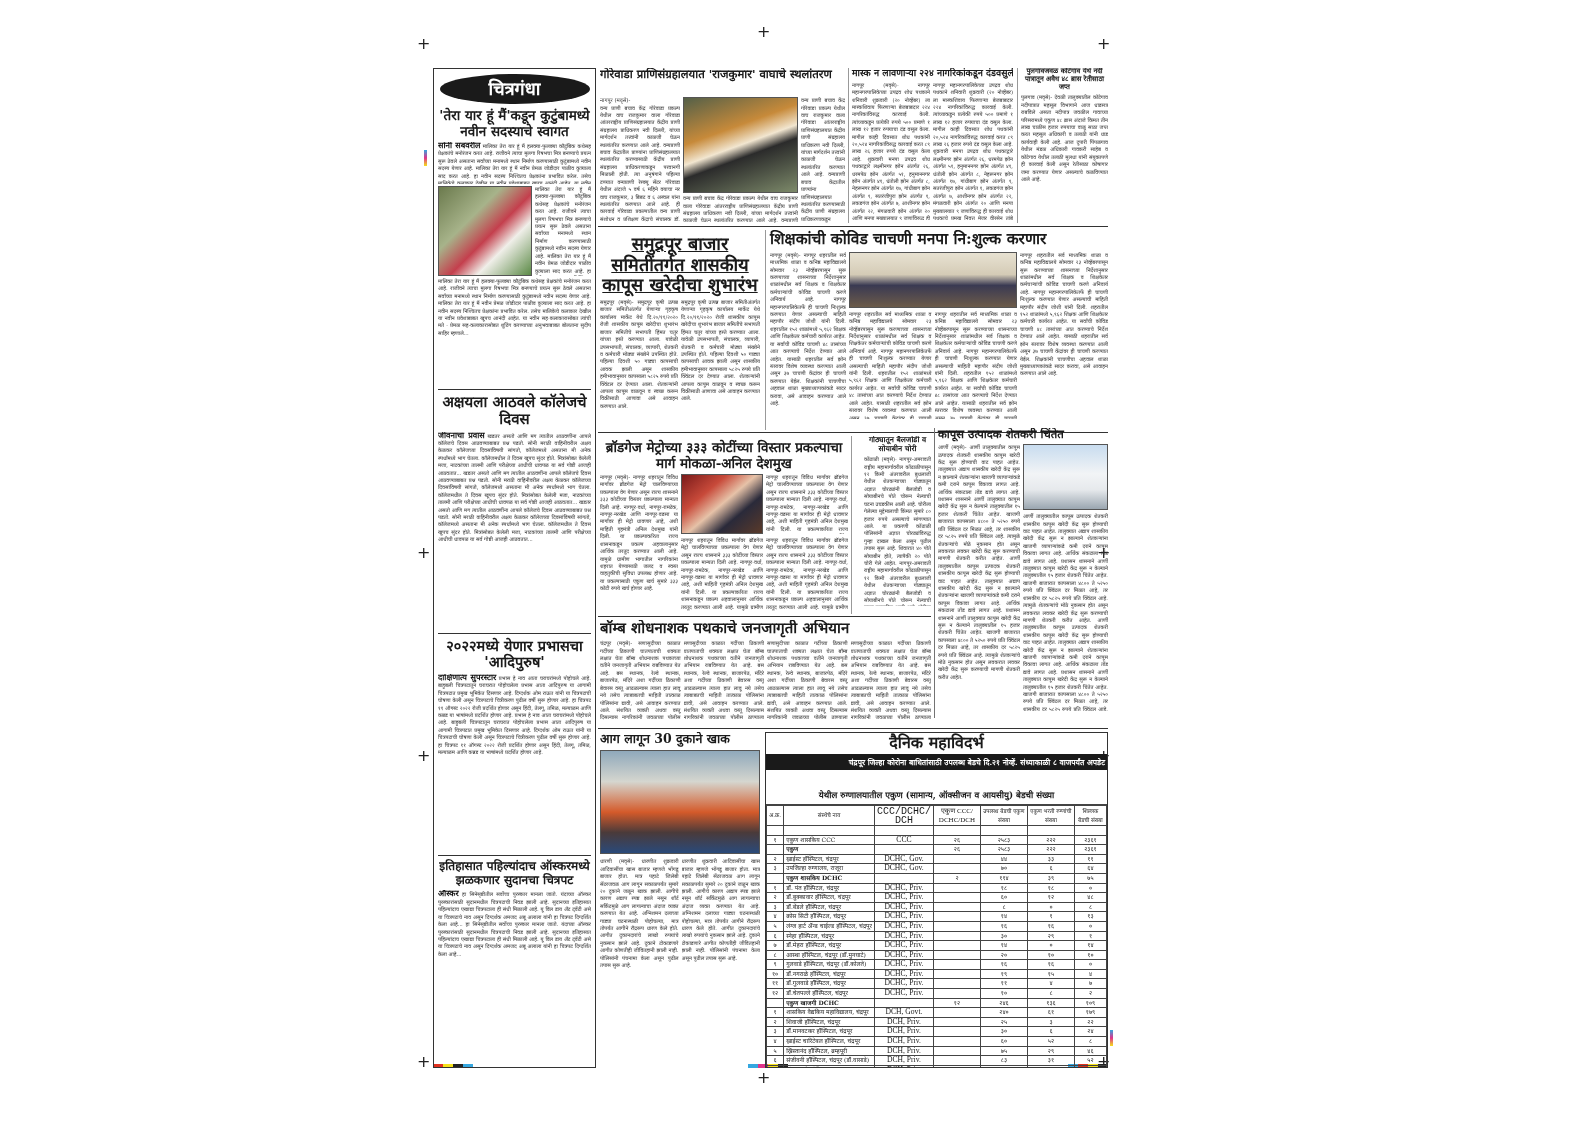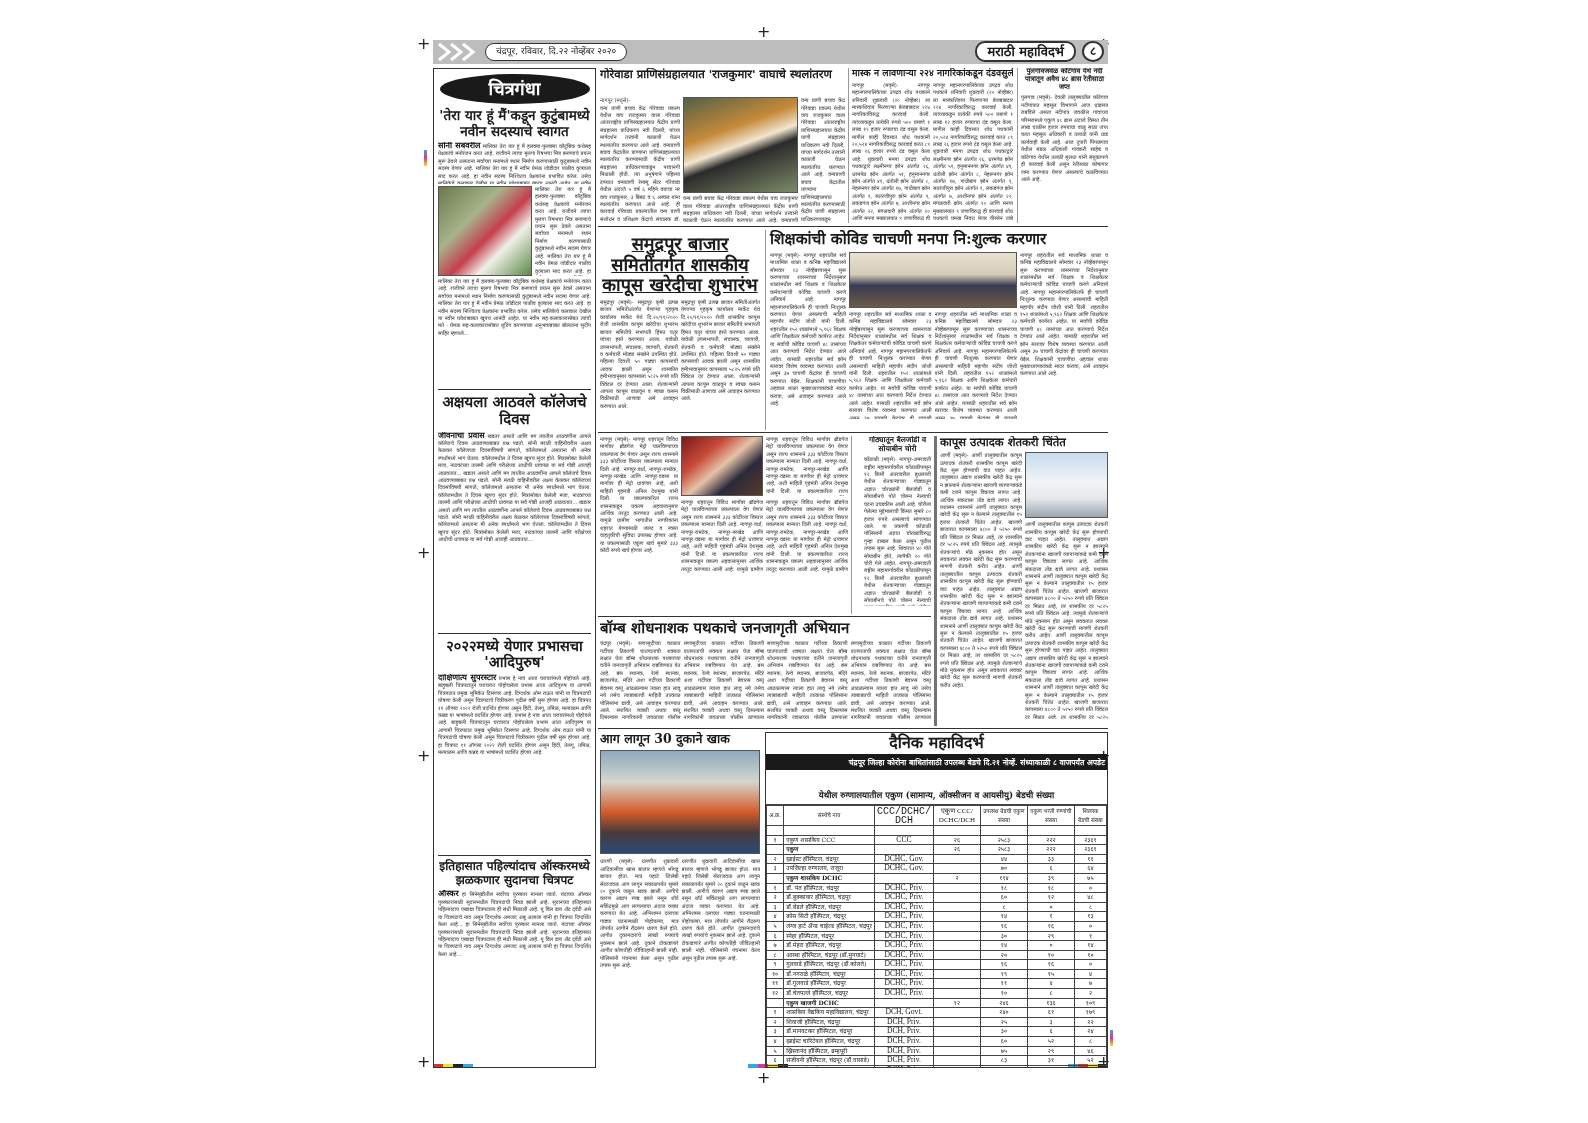--- a/index.html
+++ b/index.html
@@ -48,30 +48,20 @@
 <div class="reg" style="left:757px;top:1070px;">+</div>
 
 <div class="colorbar" style="left:433px;top:1064px;width:40px;background:linear-gradient(90deg,#e0301e 0 25%,#f5e11a 25% 50%,#222 50% 75%,#35a7e0 75%);"></div>
 <div class="colorbar" style="left:748px;top:1064px;width:40px;background:linear-gradient(90deg,#35a7e0 0 25%,#e0338a 25% 50%,#f5e11a 50% 75%,#222 75%);"></div>
 <div class="colorbar" style="left:1068px;top:1064px;width:40px;background:linear-gradient(90deg,#35a7e0 0 25%,#e0301e 25% 50%,#f5e11a 50% 75%,#222 75%);"></div>
 <div class="colorbar" style="left:424px;top:150px;width:3px;height:16px;background:linear-gradient(180deg,#35a7e0,#e0338a,#f5e11a);"></div>
 <div class="colorbar" style="left:1110px;top:1030px;width:3px;height:16px;background:linear-gradient(180deg,#35a7e0,#e0338a,#f5e11a);"></div>
 
 <div class="page">
 
-  <div class="topbar">
-    <svg class="chev" viewBox="0 0 40 20">
-      <polyline points="2,2 12,10 2,18" fill="none" stroke="#fff" stroke-width="3"></polyline>
-      <polyline points="14,2 24,10 14,18" fill="none" stroke="#fff" stroke-width="3"></polyline>
-      <polyline points="26,2 36,10 26,18" fill="none" stroke="#fff" stroke-width="3"></polyline>
-    </svg>
-    <div class="datebox">चंद्रपूर, रविवार, दि.२२ नोव्हेंबर २०२०</div>
-    <div class="brandbox">मराठी महाविदर्भ</div>
-    <div class="pagenum">८</div>
-  </div>
 
   <div class="col-left">
     <div class="oval">चित्रगंधा</div>
 
     <div>
       <div class="hl" style="font-size:13.5px;">'तेरा यार हूं मैं'कडून कुटुंबामध्ये नवीन सदस्याचे स्वागत</div>
       <div class="body" style="height:42px;"><span class="lead">सोनी सबवरील</span> <span>मालिका तेरा यार हूं मैं हलक्या-फुलक्या कौटुंबिक कथेसह प्रेक्षकांचे मनोरंजन करत आहे. राजीवने त्याचा मुलगा रिषभचा मित्र बनण्याचे प्रयत्न सुरू ठेवले असताना सर्वांच्या मनामध्ये स्थान निर्माण करण्यासाठी कुटुंबामध्ये नवीन सदस्य येणार आहे. मालिका तेरा यार हूं मैं नवीन प्रेमळ जोडीदार पाळीव कुत्र्याला साद करत आहे. हा नवीन सदस्य निश्चितच प्रेक्षकांना प्रभावित करेल. तसेच मालिकेचे कलाकार देखील या नवीन प्रवेशाबाबत खूपच आनंदी आहेत. या नवीन सह-कलाकारासोबत त्यांची मते - प्रेमळ सह-कलाकारासोबत शूटिंग करण्याच्या अनुभवाबाबत बोलताना सुदीप साहिर म्हणाले...</span></div>
       <div style="display:flex;gap:3px;margin-top:2px;">
         <div class="photo ph-family" style="width:94px;height:90px;"></div>
         <div class="body" style="flex:1;height:90px;">मालिका तेरा यार हूं मैं हलक्या-फुलक्या कौटुंबिक कथेसह प्रेक्षकांचे मनोरंजन करत आहे. राजीवने त्याचा मुलगा रिषभचा मित्र बनण्याचे प्रयत्न सुरू ठेवले असताना सर्वांच्या मनामध्ये स्थान निर्माण करण्यासाठी कुटुंबामध्ये नवीन सदस्य येणार आहे. मालिका तेरा यार हूं मैं नवीन प्रेमळ जोडीदार पाळीव कुत्र्याला साद करत आहे. हा नवीन सदस्य निश्चितच प्रेक्षकांना प्रभावित करेल. तसेच मालिकेचे कलाकार देखील या नवीन प्रवेशाबाबत खूपच आनंदी आहेत. या नवीन सह-कलाकारासोबत त्यांची मते - प्रेमळ सह-कलाकारासोबत शूटिंग करण्याच्या अनुभवाबाबत बोलताना सुदीप साहिर म्हणाले...</div>
@@ -147,41 +137,42 @@
           <div class="body" style="flex:1;height:108px;">नागपूर शहरातील सर्व माध्यमिक शाळा व कनिष्ठ महाविद्यालये सोमवार २३ नोव्हेंबरपासून सुरू करण्याच्या शासनाच्या निर्देशानुसार शाळांमधील सर्व शिक्षक व शिक्षकेतर कर्मचाऱ्यांची कोविड चाचणी करणे अनिवार्य आहे. नागपूर महानगरपालिकेतर्फे ही चाचणी निःशुल्क करण्यात येणार असल्याची माहिती महापौर संदीप जोशी यांनी दिली. शहरातील १५२ शाळांमध्ये ५,९६२ शिक्षक आणि शिक्षकेतर कर्मचारी कार्यरत आहेत. या सर्वांची कोविड चाचणी ४८ तासांच्या आत करण्याचे निर्देश देण्यात आले आहेत. यासाठी शहरातील सर्व झोन स्तरावर विशेष व्यवस्था करण्यात आली असून ३७ चाचणी केंद्रांवर ही चाचणी करण्यात येईल. शिक्षकांनी चाचणीचा अहवाल शाळा मुख्याध्यापकांकडे सादर करावा, असे आवाहन करण्यात आले आहे.</div>
         </div>
       </div>
       <div class="body" style="flex:1;height:168px;">नागपूर शहरातील सर्व माध्यमिक शाळा व कनिष्ठ महाविद्यालये सोमवार २३ नोव्हेंबरपासून सुरू करण्याच्या शासनाच्या निर्देशानुसार शाळांमधील सर्व शिक्षक व शिक्षकेतर कर्मचाऱ्यांची कोविड चाचणी करणे अनिवार्य आहे. नागपूर महानगरपालिकेतर्फे ही चाचणी निःशुल्क करण्यात येणार असल्याची माहिती महापौर संदीप जोशी यांनी दिली. शहरातील १५२ शाळांमध्ये ५,९६२ शिक्षक आणि शिक्षकेतर कर्मचारी कार्यरत आहेत. या सर्वांची कोविड चाचणी ४८ तासांच्या आत करण्याचे निर्देश देण्यात आले आहेत. यासाठी शहरातील सर्व झोन स्तरावर विशेष व्यवस्था करण्यात आली असून ३७ चाचणी केंद्रांवर ही चाचणी करण्यात येईल. शिक्षकांनी चाचणीचा अहवाल शाळा मुख्याध्यापकांकडे सादर करावा, असे आवाहन करण्यात आले आहे.</div>
     </div>
   </div>
 
   <div class="abs" style="left:165px;top:392px;width:510px;border-top:1.5px solid #333;"></div>
 
   <div class="abs" style="left:167px;top:396px;width:248px;height:178px;">
+    <div class="hl" style="font-size:13.5px;">ब्रॉडगेज मेट्रोच्या ३३३ कोटींच्या विस्तार प्रकल्पाचा मार्ग मोकळा-अनिल देशमुख</div>
     <div style="display:flex;gap:3px;">
       <div class="body" style="width:78px;height:138px;"><span>नागपूर (मवृसे)-</span> <span>नागपूर शहरातून विविध मार्गांवर ब्रॉडगेज मेट्रो चालविण्याच्या प्रकल्पाला वेग येणार असून राज्य शासनाने ३३३ कोटींच्या विस्तार प्रकल्पाला मान्यता दिली आहे. नागपूर-वर्धा, नागपूर-रामटेक, नागपूर-नरखेड आणि नागपूर-वडसा या मार्गांवर ही मेट्रो धावणार आहे, अशी माहिती गृहमंत्री अनिल देशमुख यांनी दिली. या प्रकल्पाकरिता राज्य शासनाकडून प्रकल्प अहवालानुसार आर्थिक तरतूद करण्यात आली आहे. यामुळे ग्रामीण भागातील नागरिकांना शहरात येण्यासाठी जलद व स्वस्त वाहतुकीची सुविधा उपलब्ध होणार आहे. या प्रकल्पासाठी एकूण खर्च सुमारे ३३३ कोटी रुपये खर्च होणार आहे.</span></div>
       <div style="flex:1;">
         <div style="display:flex;gap:3px;">
           <div class="photo ph-minister" style="width:82px;height:60px;"></div>
           <div class="body" style="flex:1;height:60px;">नागपूर शहरातून विविध मार्गांवर ब्रॉडगेज मेट्रो चालविण्याच्या प्रकल्पाला वेग येणार असून राज्य शासनाने ३३३ कोटींच्या विस्तार प्रकल्पाला मान्यता दिली आहे. नागपूर-वर्धा, नागपूर-रामटेक, नागपूर-नरखेड आणि नागपूर-वडसा या मार्गांवर ही मेट्रो धावणार आहे, अशी माहिती गृहमंत्री अनिल देशमुख यांनी दिली. या प्रकल्पाकरिता राज्य शासनाकडून प्रकल्प अहवालानुसार आर्थिक तरतूद करण्यात आली आहे. यामुळे ग्रामीण भागातील नागरिकांना शहरात येण्यासाठी जलद व स्वस्त वाहतुकीची सुविधा उपलब्ध होणार आहे. या प्रकल्पासाठी एकूण खर्च सुमारे ३३३ कोटी रुपये खर्च होणार आहे.</div>
         </div>
         <div style="display:flex;gap:3px;margin-top:3px;">
           <div class="body" style="flex:1;height:74px;">नागपूर शहरातून विविध मार्गांवर ब्रॉडगेज मेट्रो चालविण्याच्या प्रकल्पाला वेग येणार असून राज्य शासनाने ३३३ कोटींच्या विस्तार प्रकल्पाला मान्यता दिली आहे. नागपूर-वर्धा, नागपूर-रामटेक, नागपूर-नरखेड आणि नागपूर-वडसा या मार्गांवर ही मेट्रो धावणार आहे, अशी माहिती गृहमंत्री अनिल देशमुख यांनी दिली. या प्रकल्पाकरिता राज्य शासनाकडून प्रकल्प अहवालानुसार आर्थिक तरतूद करण्यात आली आहे. यामुळे ग्रामीण भागातील नागरिकांना शहरात येण्यासाठी जलद व स्वस्त वाहतुकीची सुविधा उपलब्ध होणार आहे. या प्रकल्पासाठी एकूण खर्च सुमारे ३३३ कोटी रुपये खर्च होणार आहे.</div>
           <div class="body" style="flex:1;height:74px;">नागपूर शहरातून विविध मार्गांवर ब्रॉडगेज मेट्रो चालविण्याच्या प्रकल्पाला वेग येणार असून राज्य शासनाने ३३३ कोटींच्या विस्तार प्रकल्पाला मान्यता दिली आहे. नागपूर-वर्धा, नागपूर-रामटेक, नागपूर-नरखेड आणि नागपूर-वडसा या मार्गांवर ही मेट्रो धावणार आहे, अशी माहिती गृहमंत्री अनिल देशमुख यांनी दिली. या प्रकल्पाकरिता राज्य शासनाकडून प्रकल्प अहवालानुसार आर्थिक तरतूद करण्यात आली आहे. यामुळे ग्रामीण भागातील नागरिकांना शहरात येण्यासाठी जलद व स्वस्त वाहतुकीची सुविधा उपलब्ध होणार आहे. या प्रकल्पासाठी एकूण खर्च सुमारे ३३३ कोटी रुपये खर्च होणार आहे.</div>
         </div>
       </div>
     </div>
   </div>
 
   <div class="abs" style="left:418px;top:396px;width:80px;height:178px;border-left:1px solid #999;padding-left:12px;">
     <div class="hl" style="font-size:7.5px;margin:0 0 3px;">गोठ्यातून बैलजोडी व सोयाबीन चोरी</div>
     <div class="body" style="height:150px;"><span>कोंढाळी (मवृसे)-</span> <span>नागपूर-अमरावती राष्ट्रीय महामार्गावरील कोंढाळीपासून १२ किमी अंतरावरील बुधलाजी येथील शेतकऱ्याच्या गोठ्यातून अज्ञात चोरट्यांनी बैलजोडी व सोयाबीनचे पोते चोरून नेल्याची घटना उघडकीस आली आहे. चोरीला गेलेल्या मुद्देमालाची किंमत सुमारे ८० हजार रुपये असल्याचे सांगण्यात आले. या प्रकरणी कोंढाळी पोलिसांनी अज्ञात चोरट्यांविरुद्ध गुन्हा दाखल केला असून पुढील तपास सुरू आहे. शिवारात ४० पोते सोयाबीन होते, त्यापैकी २० पोते चोरी गेले आहेत.</span> <span>नागपूर-अमरावती राष्ट्रीय महामार्गावरील कोंढाळीपासून १२ किमी अंतरावरील बुधलाजी येथील शेतकऱ्याच्या गोठ्यातून अज्ञात चोरट्यांनी बैलजोडी व सोयाबीनचे पोते चोरून नेल्याची घटना उघडकीस आली आहे. चोरीला गेलेल्या मुद्देमालाची किंमत सुमारे ८० हजार रुपये असल्याचे सांगण्यात आले. या प्रकरणी कोंढाळी पोलिसांनी अज्ञात चोरट्यांविरुद्ध गुन्हा दाखल केला असून पुढील तपास सुरू आहे. शिवारात ४० पोते सोयाबीन होते, त्यापैकी २० पोते चोरी गेले आहेत.</span></div>
   </div>
 
-  <div class="abs" style="left:501px;top:396px;width:174px;height:290px;border-left:3px solid #737373;padding-left:3px;">
+  <div class="abs" style="left:501px;top:388px;width:174px;height:290px;border-left:1px solid #737373;padding-left:3px;">
     <div class="hl" style="font-size:11.5px;text-align:left;margin:0 0 3px;white-space:nowrap;">कापूस उत्पादक शेतकरी चिंतेत</div>
     <div style="display:flex;gap:3px;">
       <div class="body" style="width:82px;height:268px;"><span>आर्णी (मवृसे)-</span> <span>आर्णी तालुक्यातील कापूस उत्पादक शेतकरी शासकीय कापूस खरेदी केंद्र सुरू होण्याची वाट पाहत आहेत. तालुक्यात अद्याप शासकीय खरेदी केंद्र सुरू न झाल्याने शेतकऱ्यांना खाजगी व्यापाऱ्यांकडे कमी दराने कापूस विकावा लागत आहे. आर्थिक संकटाला तोंड द्यावे लागत आहे. प्रशासन शासनाने आर्णी तालुक्यात कापूस खरेदी केंद्र सुरू न केल्याने तालुक्यातील १५ हजार शेतकरी चिंतेत आहेत. खाजगी बाजारात कापसाला ४८०० ते ५२५० रुपये प्रति क्विंटल दर मिळत आहे, तर शासकीय दर ५८२५ रुपये प्रति क्विंटल आहे. त्यामुळे शेतकऱ्यांचे मोठे नुकसान होत असून लवकरात लवकर खरेदी केंद्र सुरू करण्याची मागणी शेतकरी करीत आहेत.</span> <span>आर्णी तालुक्यातील कापूस उत्पादक शेतकरी शासकीय कापूस खरेदी केंद्र सुरू होण्याची वाट पाहत आहेत. तालुक्यात अद्याप शासकीय खरेदी केंद्र सुरू न झाल्याने शेतकऱ्यांना खाजगी व्यापाऱ्यांकडे कमी दराने कापूस विकावा लागत आहे. आर्थिक संकटाला तोंड द्यावे लागत आहे. प्रशासन शासनाने आर्णी तालुक्यात कापूस खरेदी केंद्र सुरू न केल्याने तालुक्यातील १५ हजार शेतकरी चिंतेत आहेत. खाजगी बाजारात कापसाला ४८०० ते ५२५० रुपये प्रति क्विंटल दर मिळत आहे, तर शासकीय दर ५८२५ रुपये प्रति क्विंटल आहे. त्यामुळे शेतकऱ्यांचे मोठे नुकसान होत असून लवकरात लवकर खरेदी केंद्र सुरू करण्याची मागणी शेतकरी करीत आहेत.</span></div>
       <div style="flex:1;">
         <div class="photo ph-cotton" style="height:66px;"></div>
         <div class="body" style="height:198px;margin-top:3px;"><span>आर्णी तालुक्यातील कापूस उत्पादक शेतकरी शासकीय कापूस खरेदी केंद्र सुरू होण्याची वाट पाहत आहेत. तालुक्यात अद्याप शासकीय खरेदी केंद्र सुरू न झाल्याने शेतकऱ्यांना खाजगी व्यापाऱ्यांकडे कमी दराने कापूस विकावा लागत आहे. आर्थिक संकटाला तोंड द्यावे लागत आहे. प्रशासन शासनाने आर्णी तालुक्यात कापूस खरेदी केंद्र सुरू न केल्याने तालुक्यातील १५ हजार शेतकरी चिंतेत आहेत. खाजगी बाजारात कापसाला ४८०० ते ५२५० रुपये प्रति क्विंटल दर मिळत आहे, तर शासकीय दर ५८२५ रुपये प्रति क्विंटल आहे. त्यामुळे शेतकऱ्यांचे मोठे नुकसान होत असून लवकरात लवकर खरेदी केंद्र सुरू करण्याची मागणी शेतकरी करीत आहेत.</span> <span>आर्णी तालुक्यातील कापूस उत्पादक शेतकरी शासकीय कापूस खरेदी केंद्र सुरू होण्याची वाट पाहत आहेत. तालुक्यात अद्याप शासकीय खरेदी केंद्र सुरू न झाल्याने शेतकऱ्यांना खाजगी व्यापाऱ्यांकडे कमी दराने कापूस विकावा लागत आहे. आर्थिक संकटाला तोंड द्यावे लागत आहे. प्रशासन शासनाने आर्णी तालुक्यात कापूस खरेदी केंद्र सुरू न केल्याने तालुक्यातील १५ हजार शेतकरी चिंतेत आहेत. खाजगी बाजारात कापसाला ४८०० ते ५२५० रुपये प्रति क्विंटल दर मिळत आहे, तर शासकीय दर ५८२५ रुपये प्रति क्विंटल आहे. त्यामुळे शेतकऱ्यांचे मोठे नुकसान होत असून लवकरात लवकर खरेदी केंद्र सुरू करण्याची मागणी शेतकरी करीत आहेत.</span></div>
       </div>
     </div>
   </div>
 

